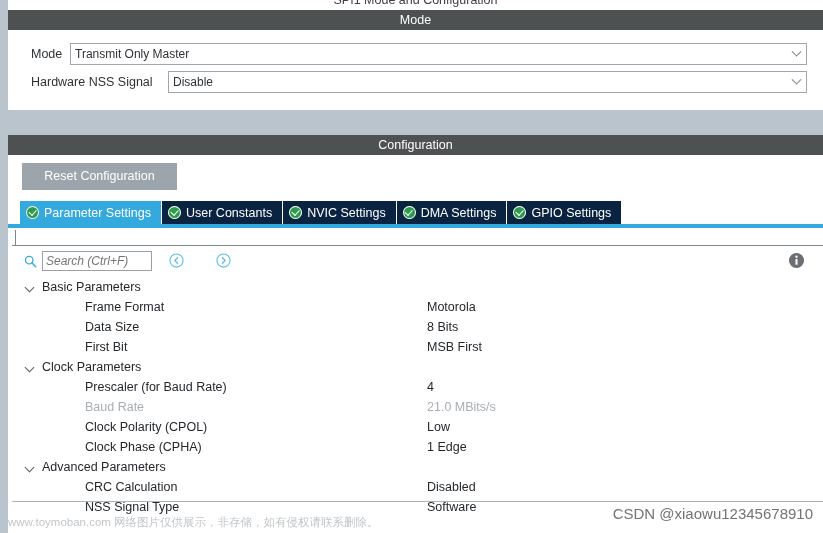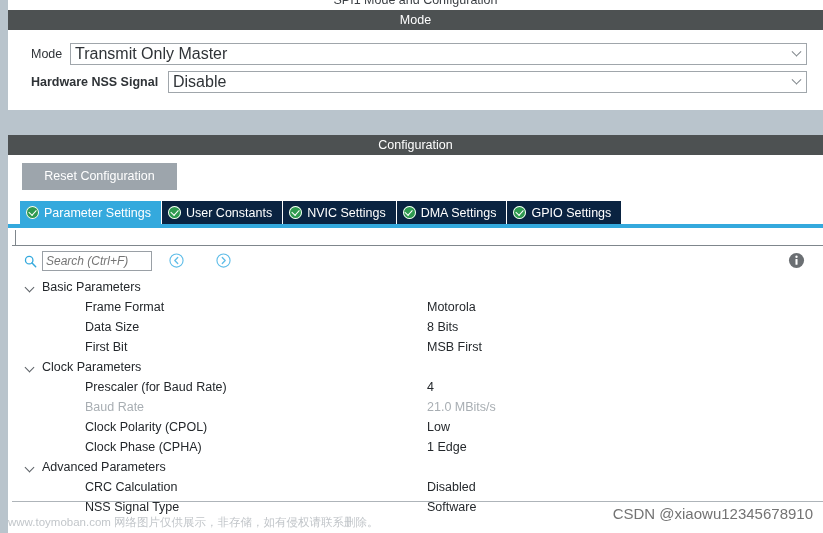--- a/index.html
+++ b/index.html
@@ -77,21 +77,21 @@
   .combo {
     position: absolute;
     height: 22px;
     border: 1px solid #a0a6ab;
     background: #ffffff;
     display: flex;
     align-items: center;
   }
   .combo-value {
     flex: 1 1 auto;
-    font-size: 16px;
+    font-size: 12px;
     color: #2f3337;
     padding-left: 4px;
     line-height: 20px;
     white-space: nowrap;
     overflow: hidden;
   }
   .combo-arrow {
     flex: 0 0 auto;
     width: 20px;
     height: 20px;
@@ -325,21 +325,21 @@
       <span class="form-label" style="left:23px;">Mode</span>
       <div class="combo" style="left:62px; width:737px;">
         <span class="combo-value">Transmit Only Master</span>
         <span class="combo-arrow">
           <i class="chev"></i>
         </span>
       </div>
     </div>
 
     <div class="form-row" style="top:41px;">
-      <span class="form-label" style="left:23px;font-weight:bold;">Hardware NSS Signal</span>
+      <span class="form-label" style="left:23px;">Hardware NSS Signal</span>
       <div class="combo" style="left:160px; width:639px;">
         <span class="combo-value">Disable</span>
         <span class="combo-arrow">
           <i class="chev"></i>
         </span>
       </div>
     </div>
   </div>
 
   <div class="gap-band"></div>

